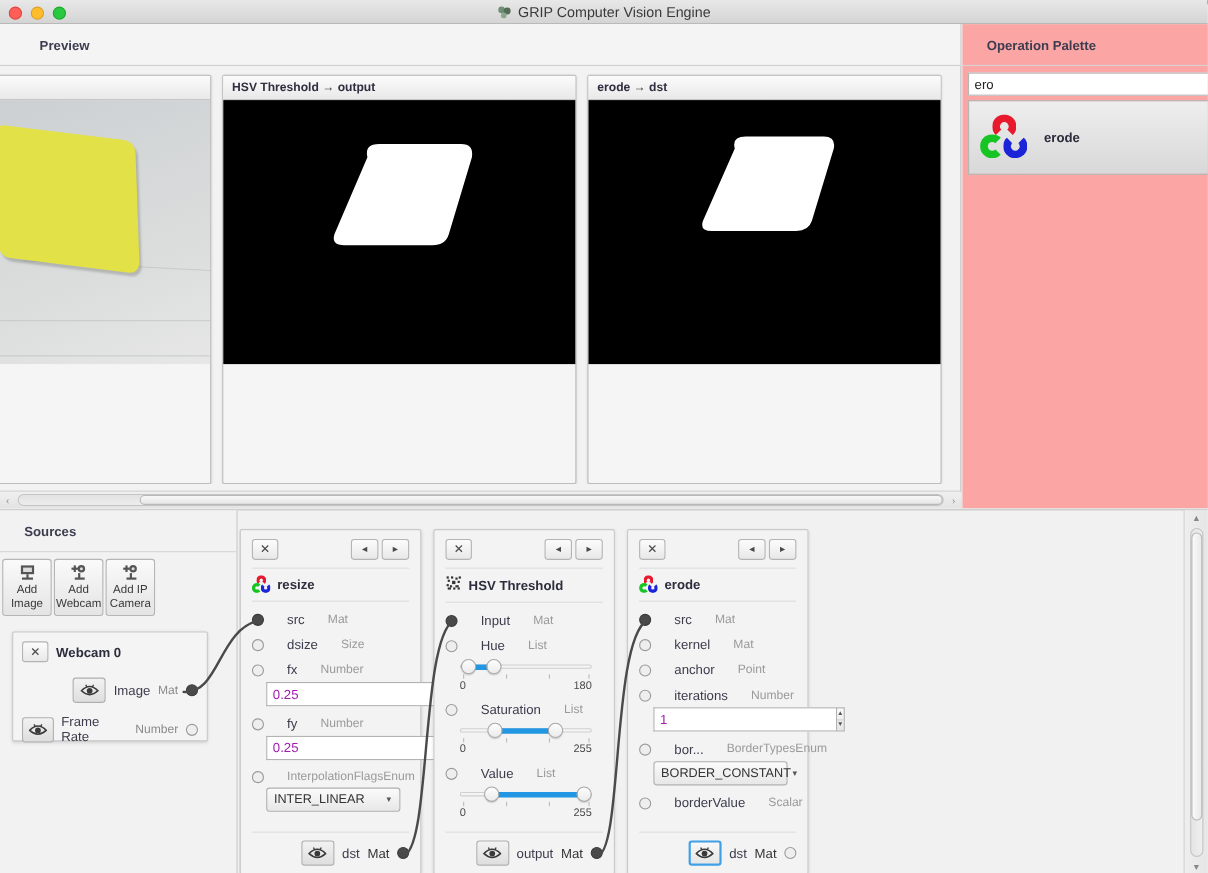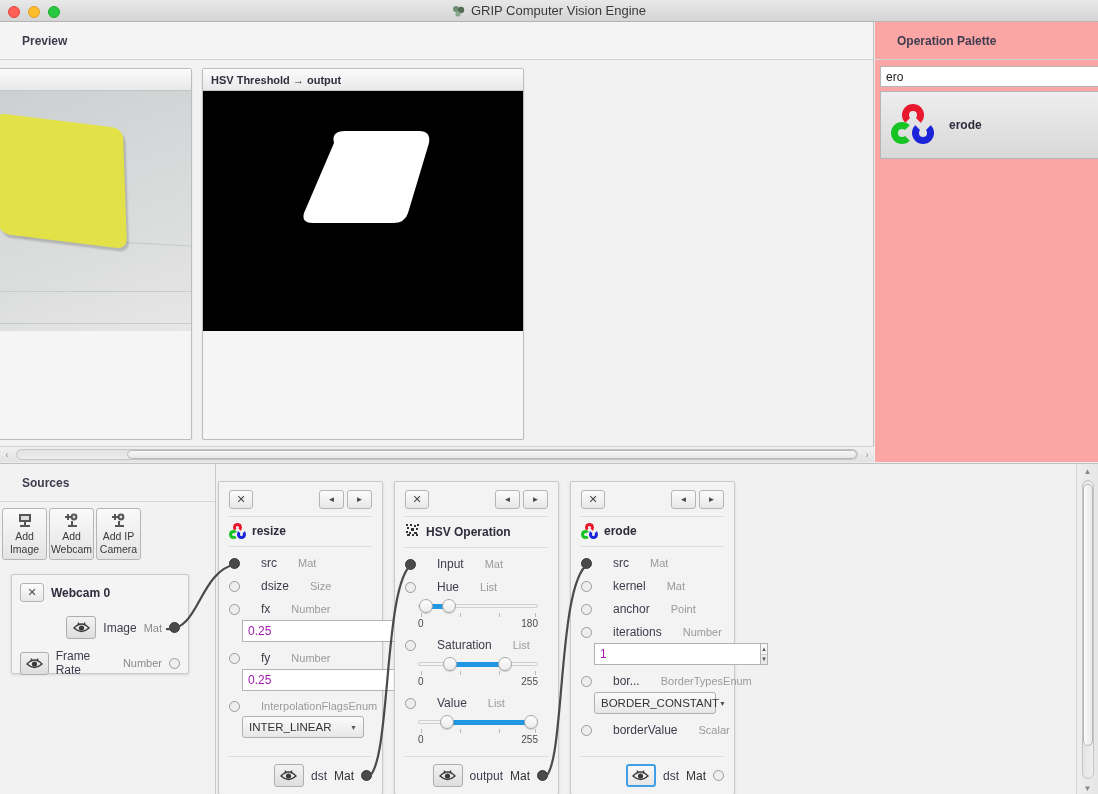--- a/index.html
+++ b/index.html
@@ -36,21 +36,21 @@
   .grip-logo { width: 13px; height: 13px; display: inline-block; position: relative; }
 
   
   .preview-pane {
     position: absolute; left: 0; top: 22px; width: 874px; height: 440px;
     background: #f2f2f2; border-right: 1px solid #c0c0c0;
   }
   .preview-header {
     height: 38px; border-bottom: 1px solid #cfcfcf;
     background: #f4f4f4;
-    display: flex; align-items: center; padding-left: 22px;
+    display: flex; align-items: center; padding-left: 36px;
   }
   .preview-header span { font-size: 12px; font-weight: bold; color: #3d3d4f; }
 
   .preview-strip {
     position: relative; height: 380px; padding: 8px 0 0 0;
     display: flex; gap: 10px; overflow: hidden;
   }
   .prev-card {
     background: #f5f5f5;
     border: 1px solid #bdbdbd;
@@ -333,20 +333,28 @@
 
       <div class="prev-card">
         <div class="prev-title">HSV Threshold → output</div>
         <div class="prev-img">
           <svg width="320" height="240" viewBox="0 0 320 240">
             <path d="M131 42 Q128 30 142 30 L216 30 Q228 30 226 42 L205 112 Q202 122 190 122 L110 122 Q98 122 101 112 Z" fill="#ffffff" transform="translate(0,10) scale(1.0)"></path>
           </svg>
         </div>
       </div>
 
+      <div class="prev-card">
+        <div class="prev-title">erode → dst</div>
+        <div class="prev-img">
+          <svg width="320" height="240" viewBox="0 0 320 240">
+            <path d="M133 44 Q130 33 143 33 L214 33 Q225 33 223 44 L203 110 Q200 119 189 119 L112 119 Q101 119 104 110 Z" fill="#ffffff"></path>
+          </svg>
+        </div>
+      </div>
     </div>
 
     <div class="hscroll">
       <div class="arrow">‹</div>
       <div class="track">
         <div class="thumb"></div>
       </div>
       <div class="arrow">›</div>
     </div>
   </div>
@@ -563,21 +571,21 @@
                 <rect x="11" y="5" width="2" height="2"></rect>
                   <rect x="1" y="8" width="2" height="2"></rect>
                 <rect x="4" y="9" width="2" height="2"></rect>
                   <rect x="9" y="9" width="3" height="2"></rect>
                 <rect x="2" y="11" width="3" height="2"></rect>
                   <rect x="7" y="11" width="2" height="2"></rect>
                 <rect x="11" y="11" width="2" height="2"></rect>
               </g>
             </svg>
           </span>
-          <span>HSV Operation</span>
+          <span>HSV Threshold</span>
         </div>
         <div class="step-sep"></div>
 
         <div class="param">
           <span class="socket filled"></span>
           <span class="nm">Input</span>
           <span class="ty">Mat</span>
         </div>
 
         <div class="param">

